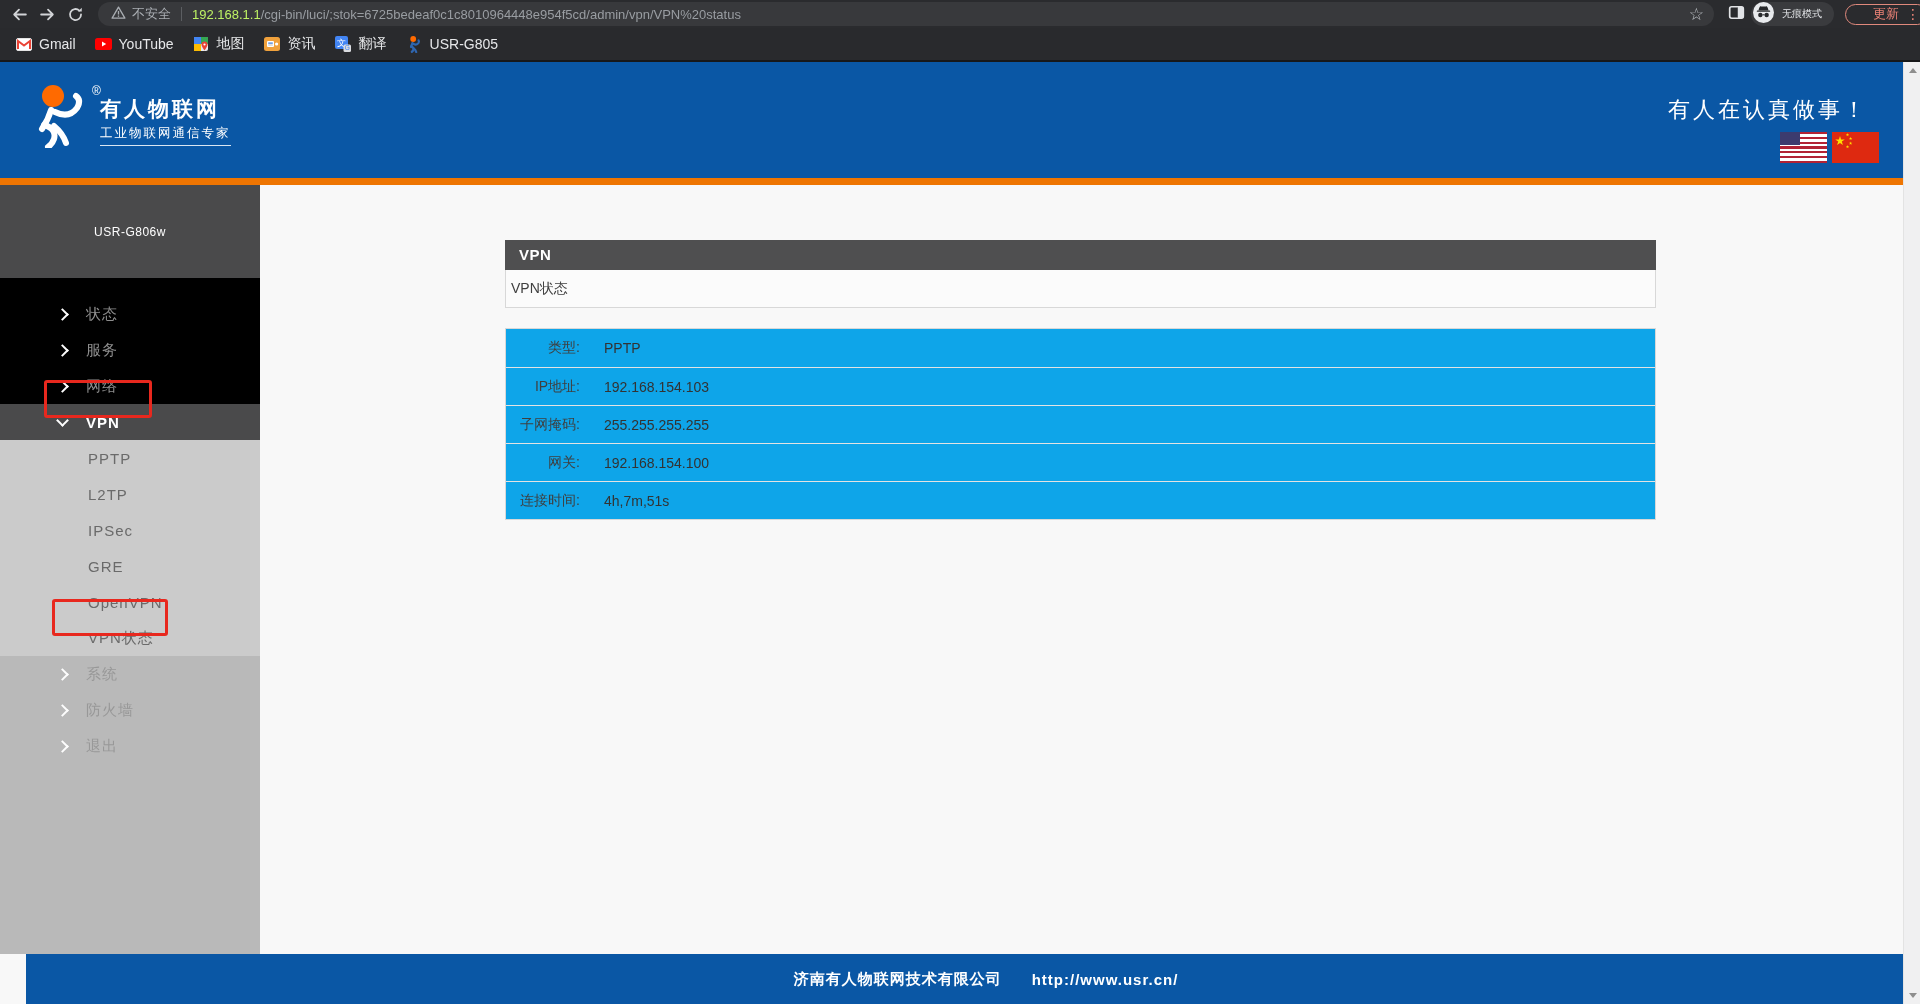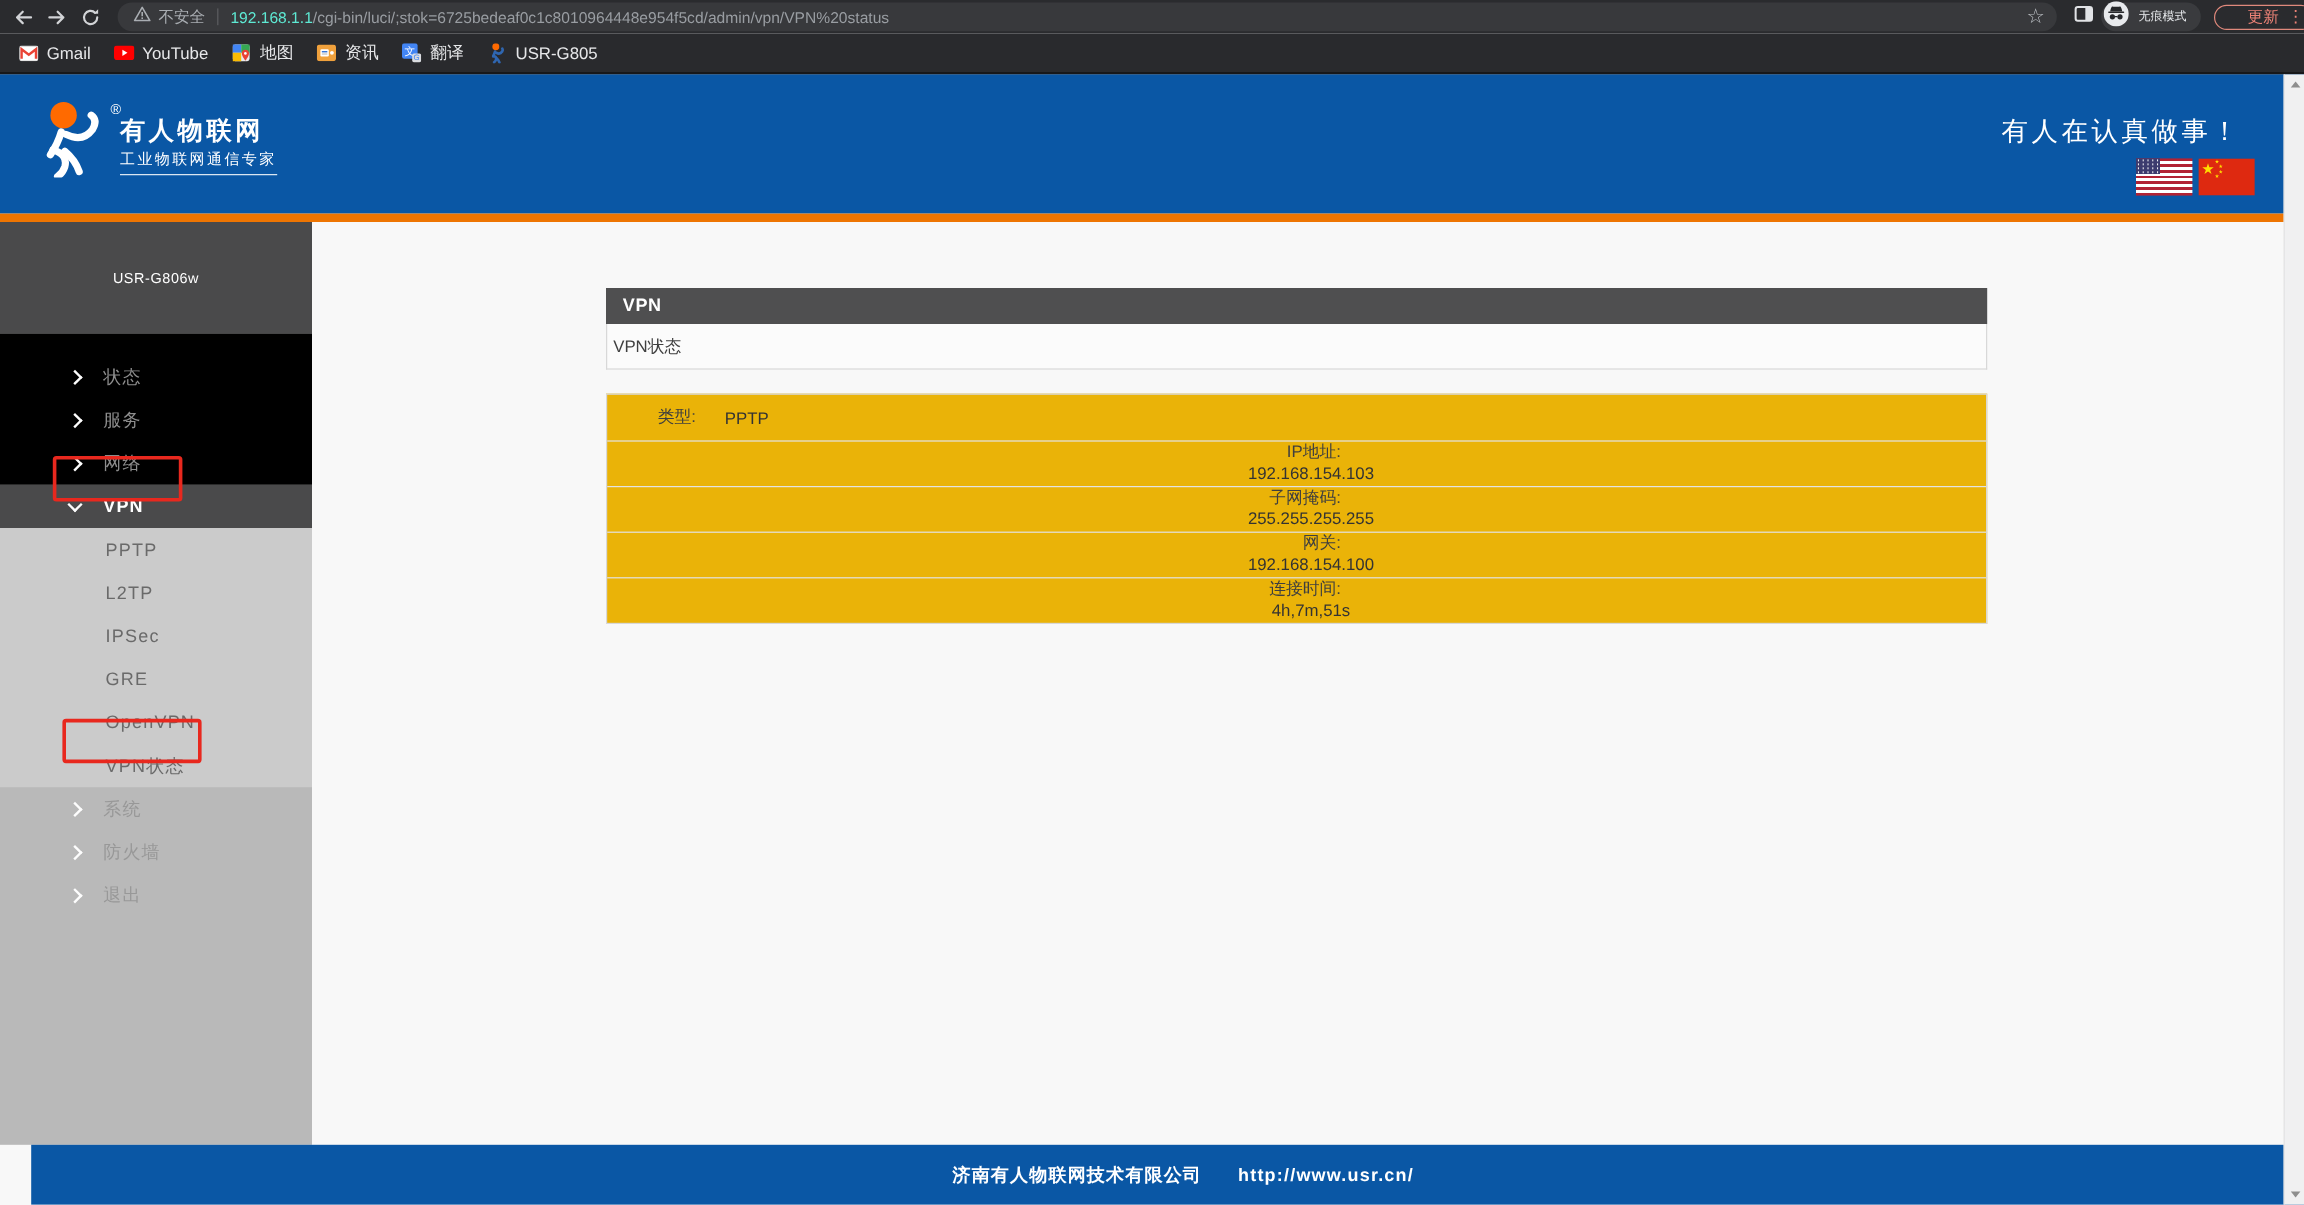--- a/index.html
+++ b/index.html
@@ -6,21 +6,21 @@
   html,body { width:1920px; height:1004px; overflow:hidden; }
   body { font-family:"Liberation Sans","DejaVu Sans",sans-serif; position:relative; background:#f8f8f8; }
 
   
   .topbar { position:absolute; left:0; top:0; width:1920px; height:28px; background:#2a2b2e; display:flex; align-items:center; }
   .navbtn { width:17px; height:17px; margin-left:11px; flex:none; display:flex; align-items:center; justify-content:center; }
   .navbtn svg { display:block; }
   .omnibox { flex:none; margin-left:14px; width:1616px; height:24px; border-radius:12px; background:#38393c; display:flex; align-items:center; padding:0 10px 0 13px; }
   .sec-label { color:#a9adb2; font-size:13px; margin-left:6px; white-space:nowrap; }
   .url-div { width:1px; height:14px; background:#5c5e62; margin:0 10px; flex:none; }
-  .url-host { color:#5eead4; font-size:13px; white-space:nowrap; }
+  .url-host { color:#bef264; font-size:13px; white-space:nowrap; }
   .url-path { color:#999da2; font-size:13px; white-space:nowrap; }
   .ob-spacer { flex:1; }
   .star { color:#bcc0c5; font-size:17px; font-family:"DejaVu Sans",sans-serif; line-height:1; }
   .panel-icon { margin-left:14px; flex:none; }
   .incog { margin-left:6px; flex:none; height:24px; border-radius:12px; background:#3a3b3e; display:flex; align-items:center; padding:0 12px 0 2px; gap:8px; }
   .incog-label { color:#e8eaed; font-size:10px; white-space:nowrap; }
   .update-chip { margin-left:11px; flex:none; height:21px; border:1px solid #e0897c; border-radius:11px; display:flex; align-items:center; padding:0 7px 0 11px; gap:7px; }
   .update-label { color:#ee8377; font-size:13px; white-space:nowrap;margin-left:16px; }
   .kebab { color:#ee8377; font-size:14px; font-family:"DejaVu Sans",sans-serif; line-height:1; }
 
@@ -63,23 +63,23 @@
 
   .anno-box { position:absolute; border:3px solid #e8281e; border-radius:3px; z-index:5; pointer-events:none; }
   .anno-vpn { left:44px; top:195px; width:108px; height:38px; }
   .anno-vpnstatus { left:52px; top:414px; width:116px; height:37px; }
 
   
   .content { position:absolute; left:260px; top:0; width:1660px; height:769px; background:#f8f8f8; }
   .panel { position:absolute; left:245px; top:55px; width:1151px; }
   .panel-head { height:30px; background:#4f4f50; color:#fff; font-weight:bold; font-size:15px; line-height:30px; padding-left:14px; letter-spacing:.5px; }
   .panel-sub { height:38px; background:#fbfbfb; border:1px solid #d8d8d8; border-top:none; font-size:14px; color:#3f3f3f; line-height:37px; padding-left:5px; }
-  .vtable { margin-top:20px; border:1px solid #d8d8d8; background:#eab308; }
+  .vtable { margin-top:20px; border:1px solid #d8d8d8; background:#0ea5e9; }
   .trow { height:38px; display:flex; align-items:center; }
-  .trow + .trow { border-top:1px solid #e3e3e3;flex-direction:column; }
+  .trow + .trow { border-top:1px solid #e3e3e3; }
   .tlbl { width:74px; text-align:right; font-size:14px; color:#3f3f3f; flex:none; white-space:nowrap; }
   .tval { padding-left:24px; font-size:14px; color:#333; white-space:nowrap; }
 
   
   .footer { position:absolute; left:0; top:954px; width:1920px; height:50px; background:#0a57a5; display:flex; align-items:center; justify-content:center; gap:30px;margin-left:26px; }
   .footer span { color:#fff; font-size:15px; font-weight:bold; letter-spacing:1px; white-space:nowrap; }
 
   
   .scrollbar { position:absolute; right:0; top:62px; width:17px; height:942px; background:#f0f0f1; border-left:1px solid #e3e3e3; z-index:9; }
   .sb-btn { position:absolute; left:0; width:17px; height:17px; display:flex; align-items:center; justify-content:center; }

